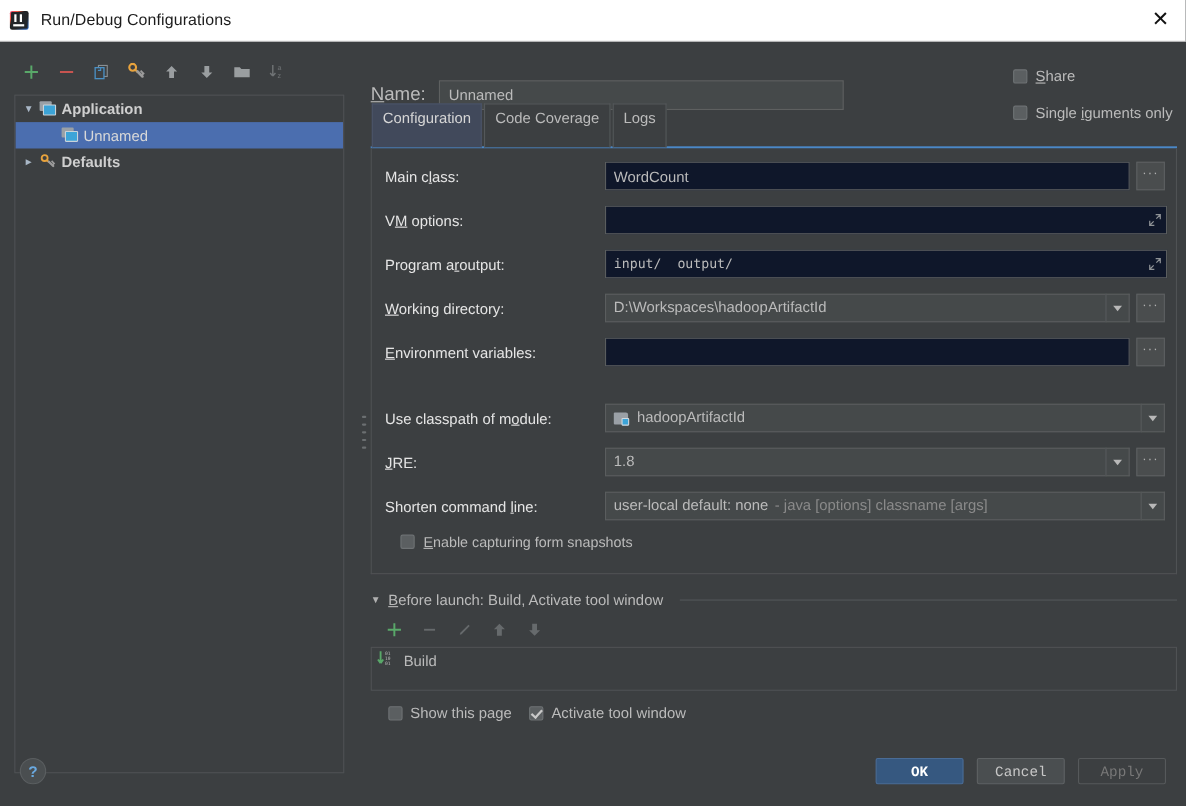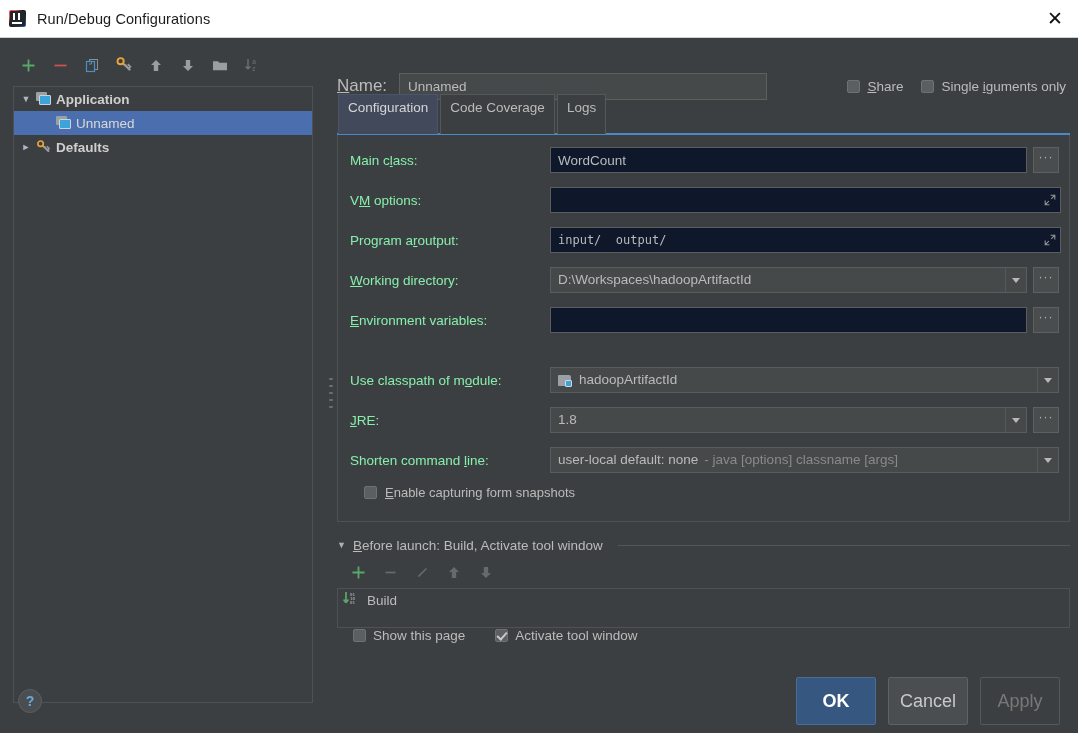--- a/index.html
+++ b/index.html
@@ -239,22 +239,23 @@
     box-sizing: border-box;
     color: #bbbbbb;
     font-family: "Liberation Sans", sans-serif;
     font-size: 13.5px;
     padding: 0 8px;
     outline: none;
   }
   .topright-checks {
     margin-left: auto;
     display: flex;
-    align-items: center;
+    align-items: flex-start;
     gap: 18px;
+    flex-direction: column;
   }
 
   .cbx {
     width: 13px;
     height: 13px;
     background: #5b5f61;
     border: 1px solid #6e7274;
     border-radius: 2px;
     box-sizing: border-box;
     flex: 0 0 auto;
@@ -326,21 +327,21 @@
   .frow {
     display: flex;
     align-items: center;
     height: 26px;
     margin-bottom: 14px;
   }
   .frow.tight { margin-bottom: 12px; }
   .flabel {
     width: 200px;
     flex: 0 0 auto;
-    color: #86efac;
+    color: #e5e5e5;
     font-size: 13.5px;
     white-space: nowrap;
   }
   .fctl {
     flex: 1 1 auto;
     display: flex;
     align-items: center;
     height: 26px;
     min-width: 0;
   }
@@ -524,21 +525,22 @@
     align-items: center;
     gap: 7px;
     padding-left: 4px;
     font-size: 13.5px;
     color: #bbbbbb;
     cursor: default;
   }
   .bl-checks {
     display: flex;
     align-items: flex-end;
-    gap: 30px;
+    gap: 16px;
+    margin-top: 13px;
     padding-left: 16px;
   }
 
   
   .footer {
     position: absolute;
     left: 0;
     bottom: 0;
     width: 100%;
     height: 64px;
@@ -557,27 +559,27 @@
     align-items: center;
     justify-content: center;
     color: #6aa9e0;
     font-size: 14px;
     font-weight: bold;
     cursor: default;
   }
   .footer-spacer { flex: 1 1 auto; }
   .btn {
     width: 80px;
-    height: 48px;
+    height: 24px;
     margin-left: 12px;
     border: 1px solid #5e6264;
     background: #4a4e50;
     color: #c8c8c8;
-    font-size: 18px;
-    font-family: Liberation Sans, sans-serif;
+    font-size: 13px;
+    font-family: Liberation Mono, monospace;
     border-radius: 2px;
     cursor: default;
     display: flex;
     align-items: center;
     justify-content: center;
     box-sizing: border-box;
   }
   .btn.primary {
     background: #365880;
     border-color: #4a6c96;

